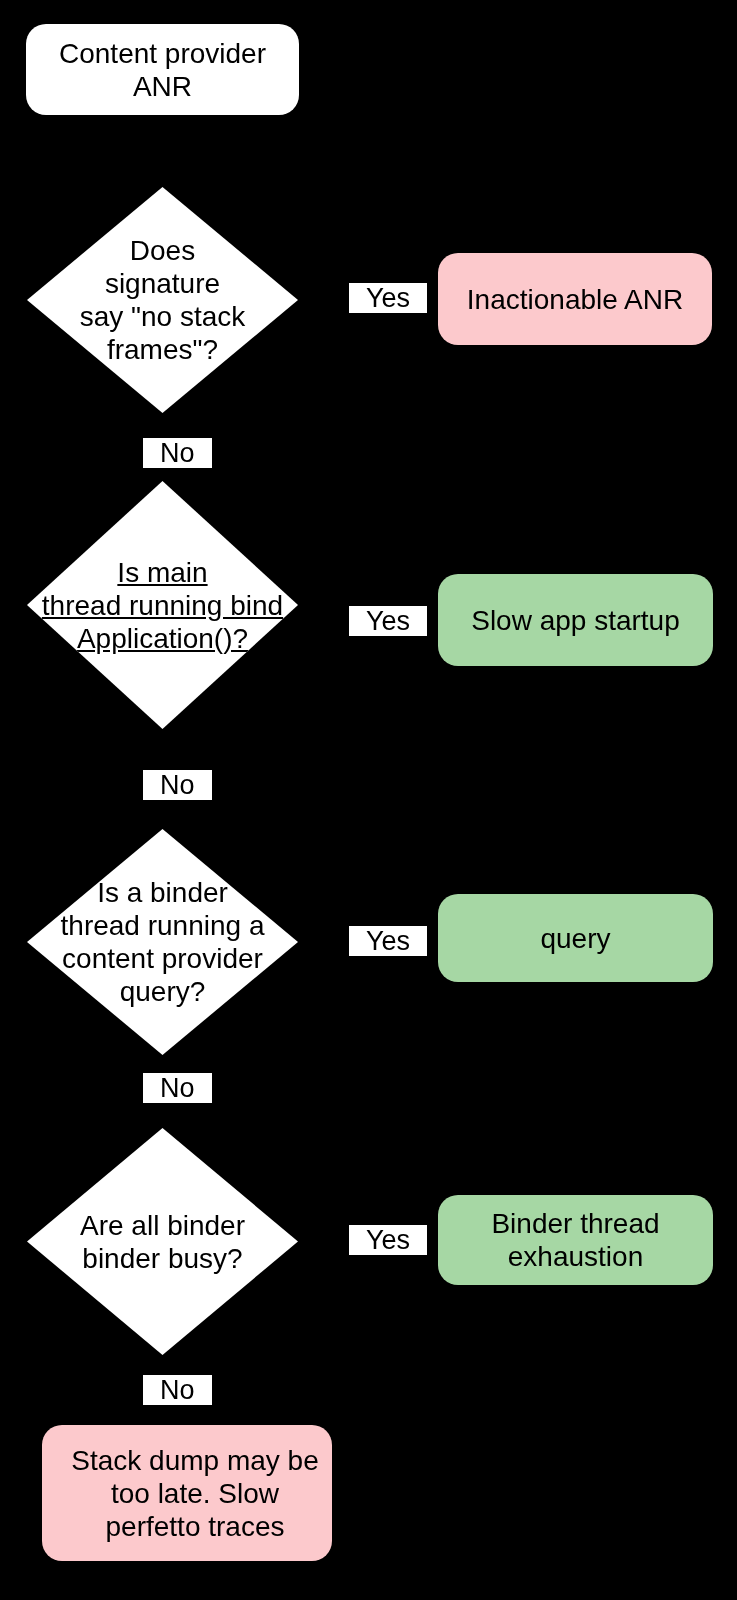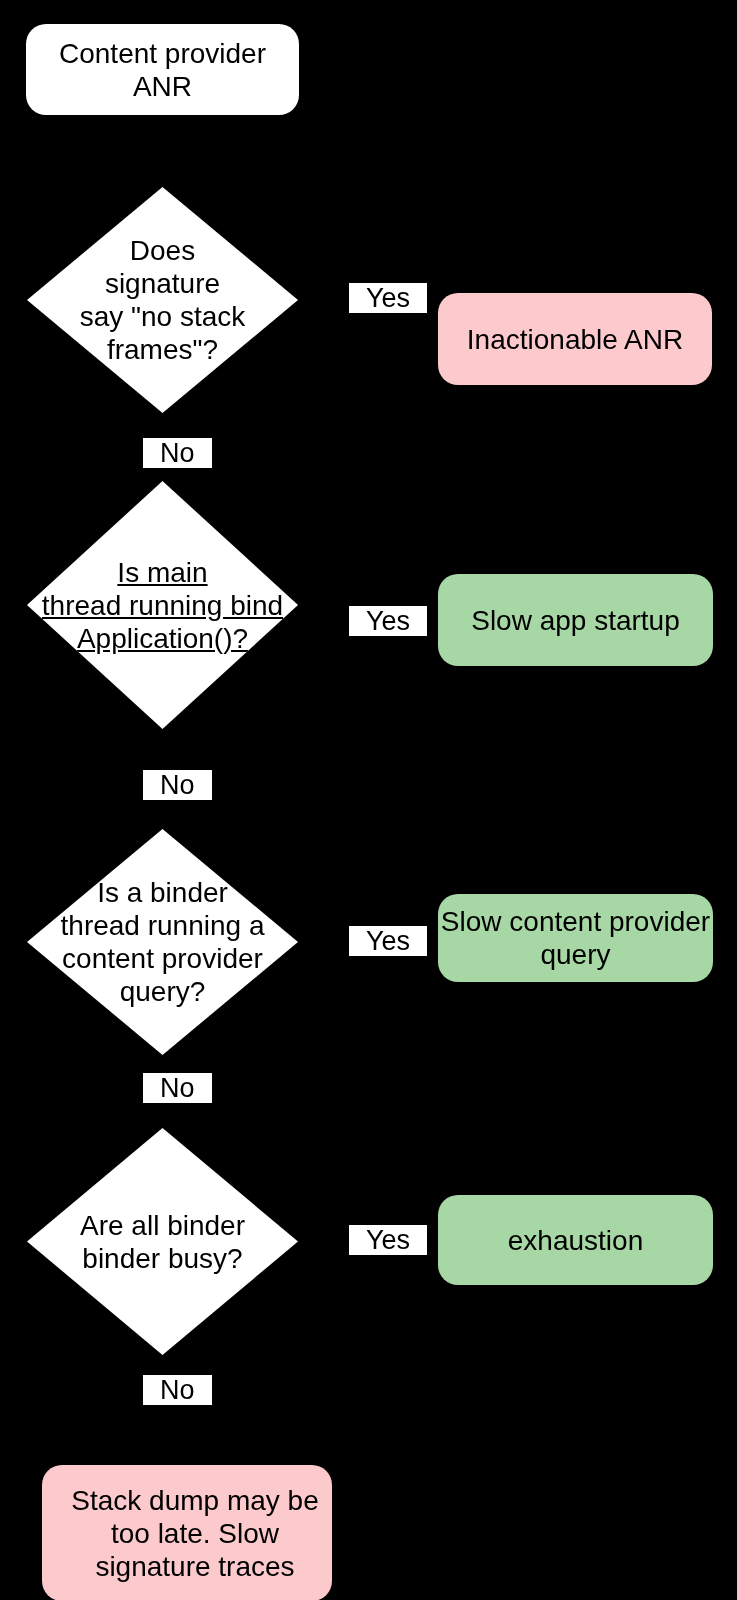--- a/index.html
+++ b/index.html
@@ -14,21 +14,21 @@
   }
   #connectors{position:absolute;left:0;top:0;z-index:1;pointer-events:none;}
   #connectors path{stroke:var(--connector);stroke-width:3;fill:none;}
   #connectors marker path{fill:var(--connector);stroke:none;}
   .node{
     position:absolute;z-index:2;display:flex;align-items:center;justify-content:center;
     text-align:center;font-size:28px;line-height:33px;background:var(--shape-fill);
   }
   .rect{border-radius:20px;}
   .diamond{clip-path:polygon(50% 0,100% 50%,50% 100%,0 50%);}
-  .outcome.negative,.negative{background:var(--outcome-negative);margin-top:40px;}
+  .outcome.negative,.negative{background:var(--outcome-negative);}
   .outcome.positive,.positive{background:var(--outcome-positive);}
   .edge-label{
     position:absolute;z-index:3;background:var(--edge-label-bg);color:var(--text);
     font-size:27px;line-height:30px;height:30px;padding:0 17px;white-space:nowrap;
   }
   
   #start{left:26px;top:24px;width:273px;height:91px;}
   #d1{left:27px;top:187px;width:271px;height:226px;align-items:center;}
   #d2{left:27px;top:481px;width:271px;height:248px;text-decoration:underline;}
   #d3{left:27px;top:829px;width:271px;height:226px;}
@@ -108,40 +108,40 @@
       <div>Is a binder</div>
       <div>thread running a</div>
       <div>content provider</div>
       <div>query?</div>
     </div>
   </div>
   <div class="edge-label" id="y3">Yes</div>
   <div class="edge-label" id="n3">No</div>
   <div class="node rect outcome positive" id="r3">
     <div>
-      <div>Slow content provider</div>
       <div>query</div>
     </div>
   </div>
 
   <div class="node diamond" id="d4">
     <div>
       <div>Are all binder</div>
       <div>binder busy?</div>
     </div>
   </div>
   <div class="edge-label" id="y4">Yes</div>
   <div class="edge-label" id="n4">No</div>
   <div class="node rect outcome positive" id="r4">
     <div>
+      <div>Binder thread</div>
       <div>exhaustion</div>
     </div>
   </div>
 
   <div class="node rect negative" id="end">
     <div>
       <div>Stack dump may be</div>
       <div>too late. Slow</div>
-      <div>signature traces</div>
+      <div>perfetto traces</div>
     </div>
   </div>
 
 </div>
 
 </body></html>

